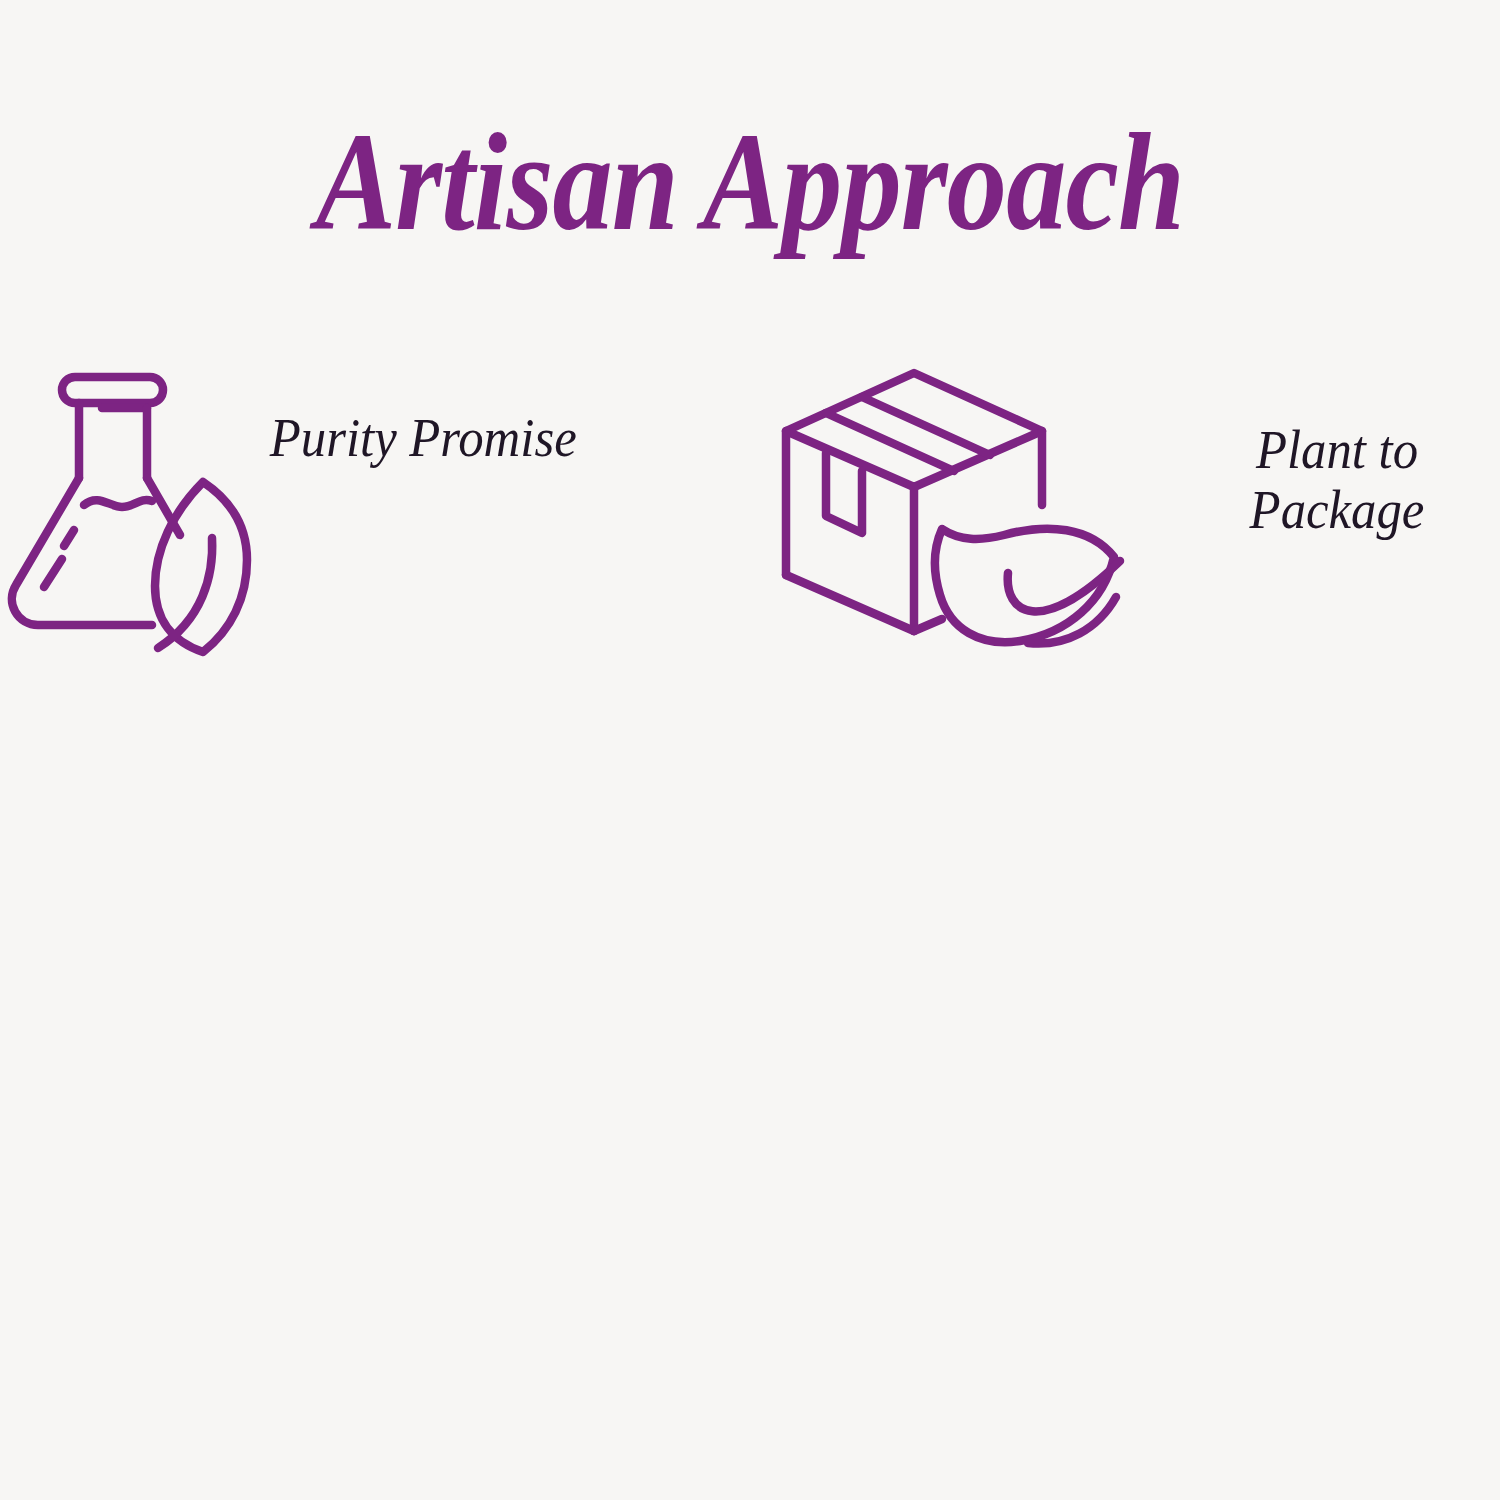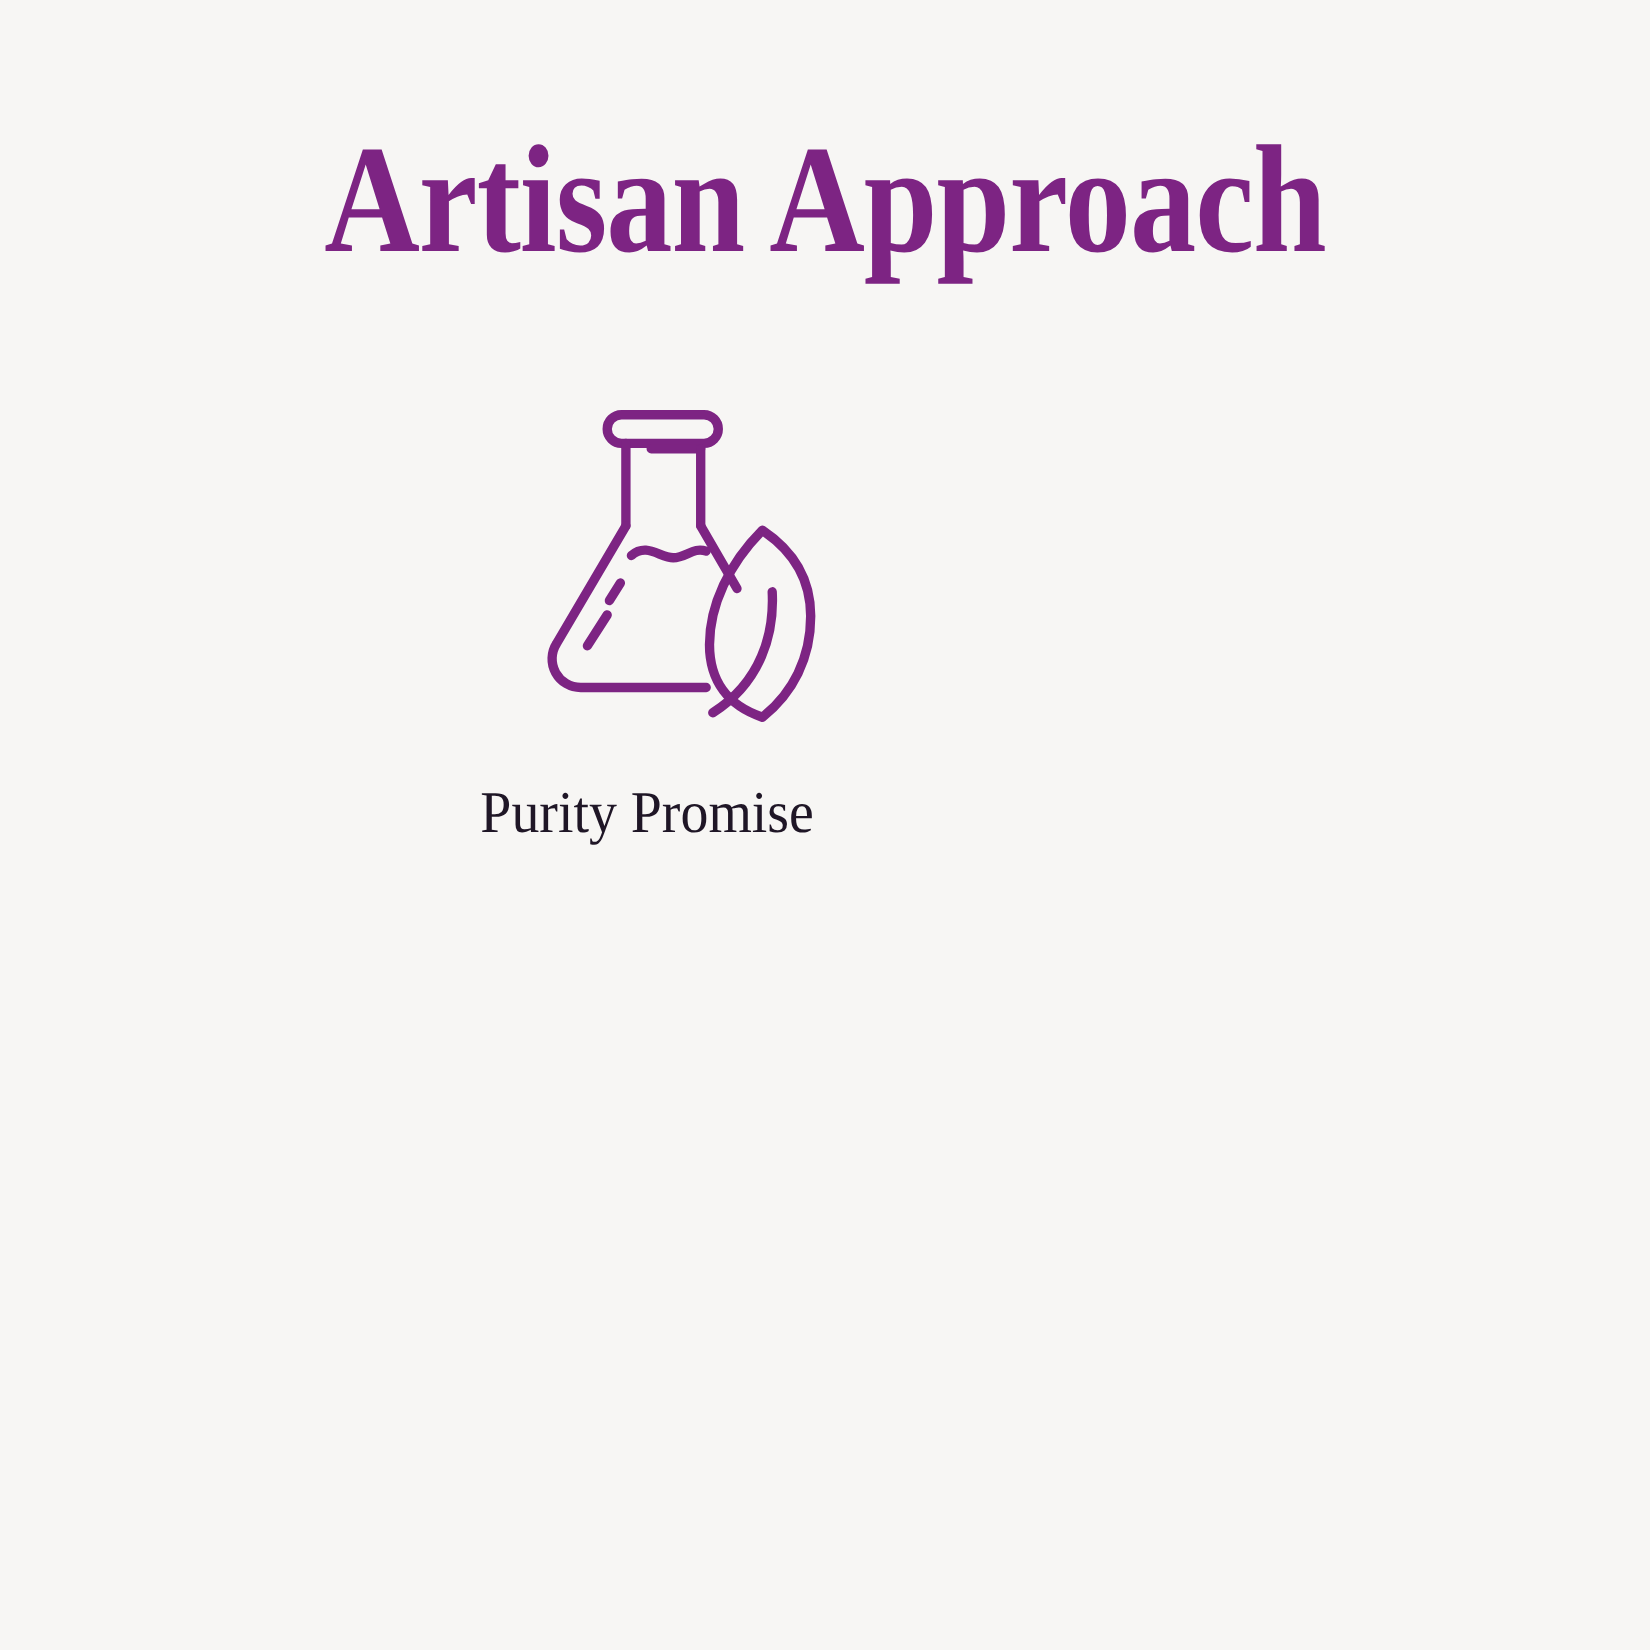--- a/index.html
+++ b/index.html
@@ -10,20 +10,21 @@
     background: #f7f6f4;
     font-family: "Liberation Serif", "DejaVu Serif", serif;
     overflow: hidden;
   }
 
   #page {
     position: relative;
     width: 1300px;
     height: 1500px;
     background: #f7f6f4;
+    font-style: italic;
   }
 
   
   .title {
     position: absolute;
     top: 112px;
     left: 0;
     width: 1500px;
     text-align: center;
     color: #7d2483;
@@ -45,22 +46,22 @@
     width: 1500px;
     height: 1000px;
     display: grid;
     grid-template-columns: 1fr 1fr;
     grid-template-rows: 1fr 1fr;
   }
 
   .cell {
     position: relative;
     display: flex;
-    flex-direction: column;
-    align-items: flex-end;
+    flex-direction: row;
+    align-items: flex-start;
   }
 
   .cell-icon {
     display: flex;
     align-items: center;
     justify-content: center;
   }
 
   .cell-label {
     color: #1f1626;
@@ -132,15 +133,49 @@
           <path class="stroke" d="M203 122 c-30 30 -48 68 -48 104 c0 34 18 56 48 66 c28 -22 44 -54 44 -92 c0 -32 -14 -58 -44 -78 Z"></path>
 
           <path class="stroke" d="M212 178 c2 38 -10 82 -54 110"></path>
         </svg>
       </div>
       <div class="cell-label">Purity Promise</div>
     </div>
 
 
 
+    <div class="cell c2 r2">
+      <div class="cell-icon">
+        <svg class="icon" width="410" height="285" viewBox="0 0 410 285">
+
+          <path class="stroke" d="M22 68 L150 10 L278 68 L150 124 Z"></path>
+
+          <path class="stroke" d="M62 50 L190 108"></path>
+          <path class="stroke" d="M98 34 L226 92"></path>
+
+          <path class="stroke" d="M22 68 V212"></path>
+
+          <path class="stroke" d="M22 212 L150 268"></path>
+
+          <path class="stroke" d="M150 124 V268"></path>
+
+          <path class="stroke" d="M278 68 V142"></path>
+
+          <path class="stroke" d="M150 268 L178 256"></path>
+
+          <path class="stroke" d="M62 90 V153 L98 170 V108"></path>
+
+          <path class="stroke" d="M178 166
+                   c18 12 38 12 62 6
+                   c44 -12 86 -8 110 22
+                   c-10 44 -46 76 -94 84
+                   c-40 6 -70 -12 -80 -46
+                   c-8 -26 -6 -48 2 -66 Z"></path>
+
+          <path class="stroke" d="M244 210 c-4 40 32 66 112 -12"></path>
+          <path class="stroke" d="M352 234 c-18 32 -50 50 -88 46"></path>
+        </svg>
+      </div>
+      <div class="cell-label">Plant to Package</div>
+    </div>
 
   </div>
 </div>
 
 </body></html>

